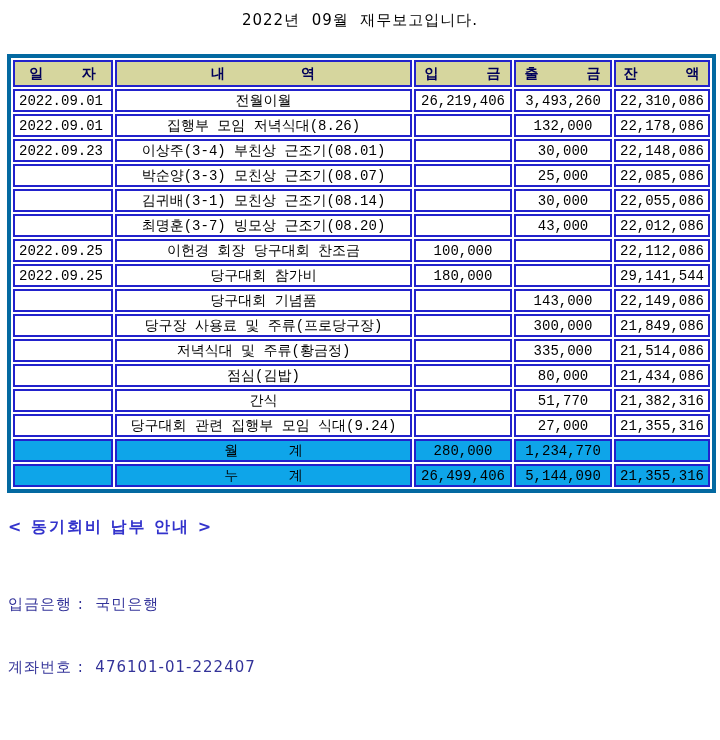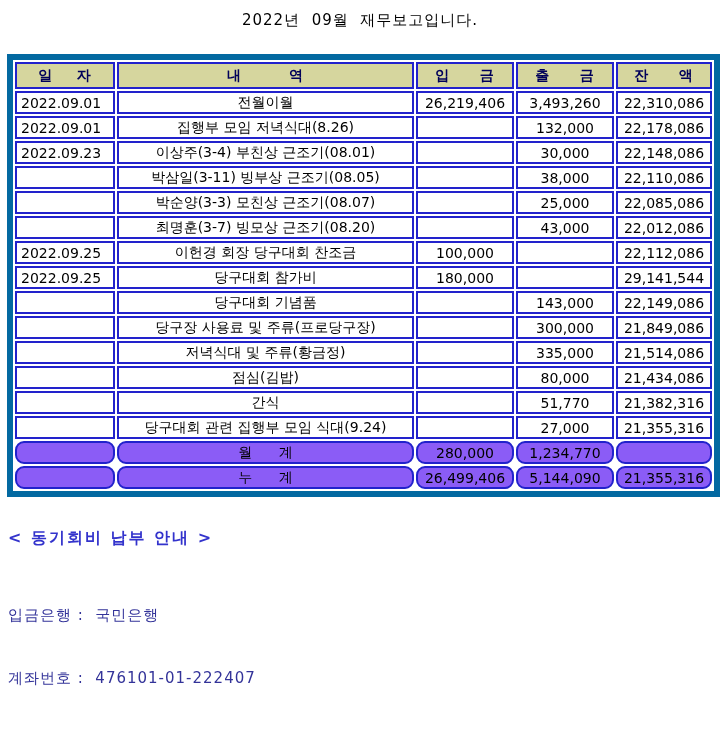--- a/index.html
+++ b/index.html
@@ -21,22 +21,23 @@
     letter-spacing: 1px;
     white-space: pre;
   }
 
   table.fin {
     margin: 24px 0 0 7px;
     width: 705px;
     table-layout: fixed;
     border-collapse: separate;
     border-spacing: 2px;
-    border: 6px solid #0369a1;
+    border: 4px solid #0369a1;
     background: #ffffff;
+    font-family: Liberation Mono, monospace;
   }
   table.fin th, table.fin td {
     box-sizing: border-box;
     border: 2px solid #2222cc;
     font-size: 14px;
     overflow: hidden;
     white-space: pre;
   }
   table.fin th {
     height: 27px;
@@ -49,25 +50,25 @@
   }
   table.fin td {
     height: 23px;
     color: #000000;
     padding: 0 4px;
     background: #ffffff;
   }
   td.date { text-align: left; margin-top: 22px; }
   td.desc { text-align: center; }
   td.num  { text-align: center; }
-  tr.sum td { background: #8b5cf6; border-radius: 9px; }
+  tr.sum td { background: #0ea5e9; }
 
   .notice { margin-left: 8px; }
   .notice-heading {
-    margin-top: 31px;
+    margin-top: 24px;
     font-size: 16px;
     font-weight: bold;
     color: #3333cc;
     letter-spacing: 2px;
     white-space: pre;
   }
   .notice-lines, .fees {
     font-size: 15px;
     line-height: 21px;
     color: #333399;
@@ -117,31 +118,31 @@
         </tr>
         <tr>
           <td class="date">2022.09.23</td>
           <td class="desc">이상주(3-4) 부친상 근조기(08.01)</td>
           <td class="num"></td>
           <td class="num">30,000</td>
           <td class="num">22,148,086</td>
         </tr>
         <tr>
           <td class="date"></td>
-          <td class="desc">박삼일(3-11) 빙부상 근조기(08.05)</td>
-          <td class="num"></td>
-          <td class="num">38,000</td>
-          <td class="num">22,110,086</td>
-        </tr>
-        <tr>
-          <td class="date"></td>
           <td class="desc">박순양(3-3) 모친상 근조기(08.07)</td>
           <td class="num"></td>
           <td class="num">25,000</td>
           <td class="num">22,085,086</td>
+        </tr>
+        <tr>
+          <td class="date"></td>
+          <td class="desc">김귀배(3-1) 모친상 근조기(08.14)</td>
+          <td class="num"></td>
+          <td class="num">30,000</td>
+          <td class="num">22,055,086</td>
         </tr>
         <tr>
           <td class="date"></td>
           <td class="desc">최명훈(3-7) 빙모상 근조기(08.20)</td>
           <td class="num"></td>
           <td class="num">43,000</td>
           <td class="num">22,012,086</td>
         </tr>
         <tr>
           <td class="date">2022.09.25</td>

